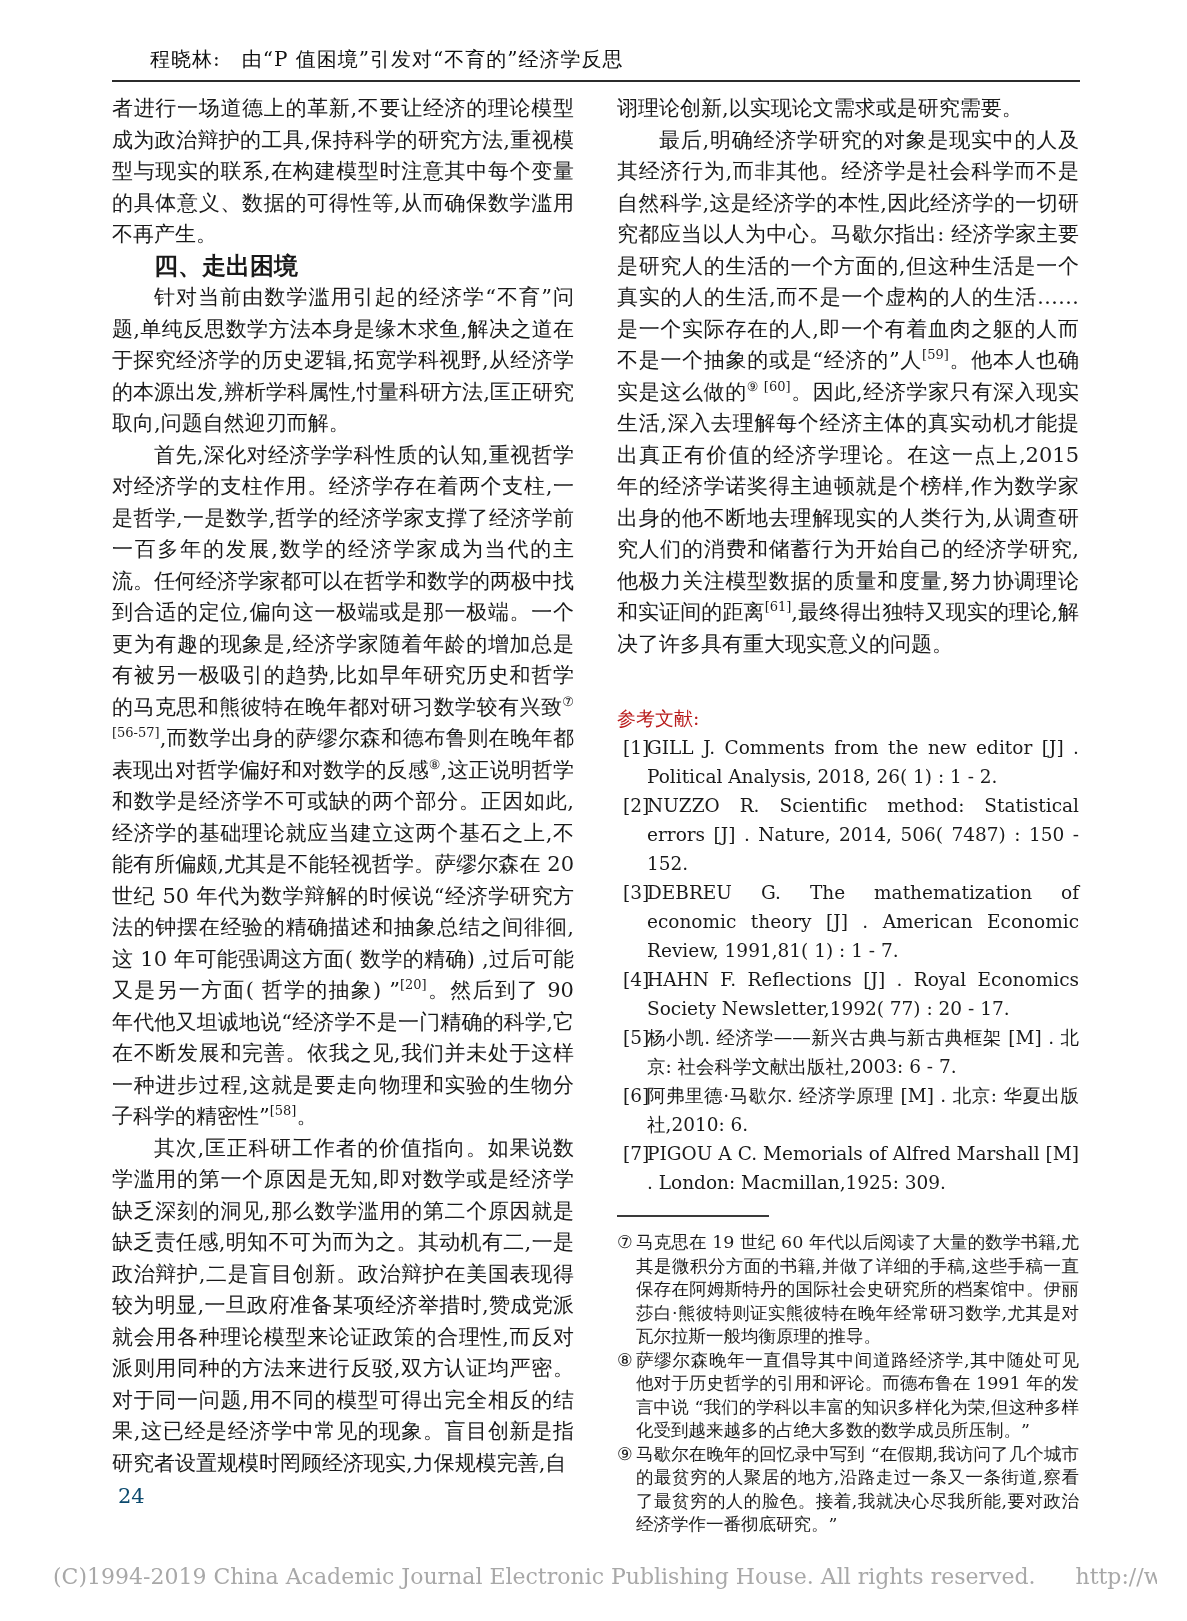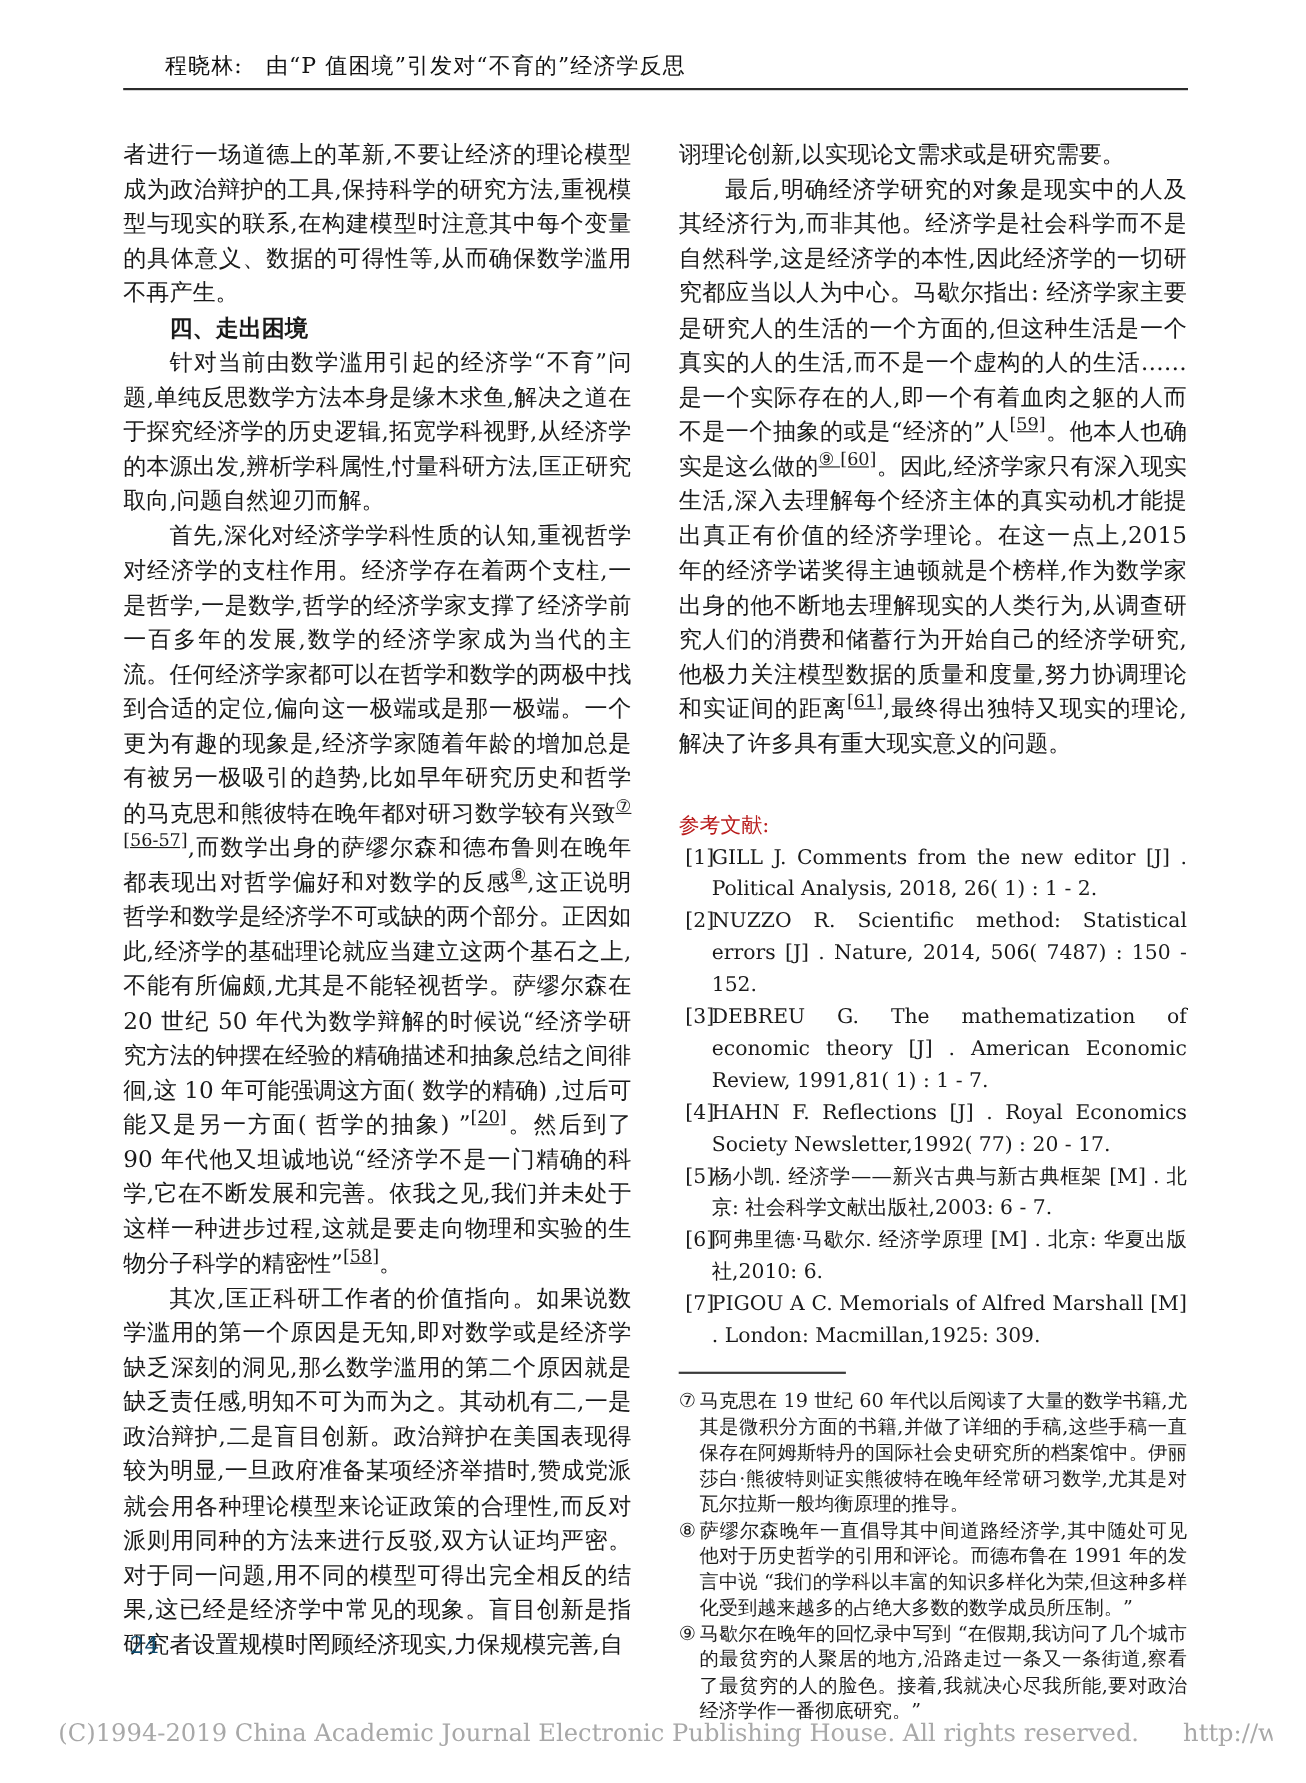--- a/index.html
+++ b/index.html
@@ -16,35 +16,34 @@
     font-size:20px;letter-spacing:1px;color:#111;
     font-family:"DejaVu Serif","Liberation Serif",serif;
   }
   .header-rule{
     position:absolute;left:112px;top:80px;
     width:968px;height:2px;background:#2b2b2b;
   }
   .col{
     position:absolute;top:93px;width:462px;
     text-align:justify;
-    margin-top:32px;
   }
   .col-left{left:112px;}
   .col-right{left:617px;}
   .body-p{
     margin:0;font-size:21px;line-height:31.5px;
     text-align:justify;
   }
   .body-p.indent{text-indent:42px;}
   .sec-head{
-    margin:0;font-size:21px;line-height:31.5px;
+    margin:0;font-size:24px;line-height:31.5px;
     font-weight:bold;text-indent:42px;
     font-family:"DejaVu Sans","Liberation Sans",sans-serif;
   }
-  sup{font-size:16px;line-height:0;vertical-align:super;text-decoration:underline;}
+  sup{font-size:13px;line-height:0;vertical-align:super;}
   #right-body{height:570px;overflow:hidden;}
   .refs{margin-top:40px;}
   .refs-heading{
     font-size:19px;line-height:30px;color:#b91c1c;
   }
   .ref-item{
     position:relative;padding-left:30px;
     font-size:18.5px;line-height:29px;text-align:justify;
   }
   .ref-marker{position:absolute;left:6px;top:0;}

